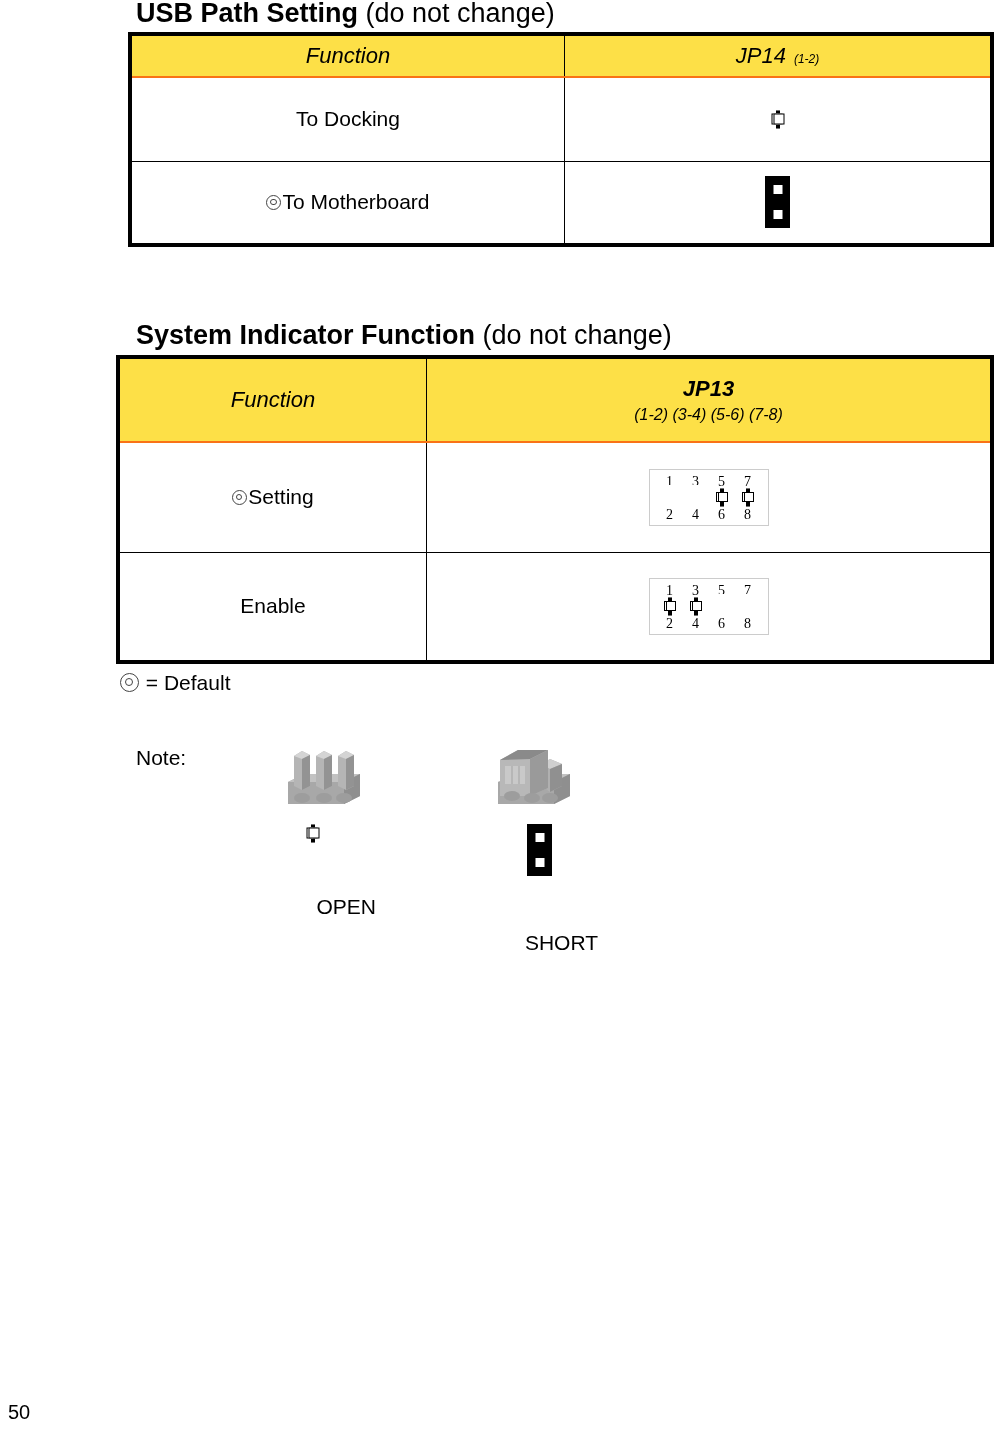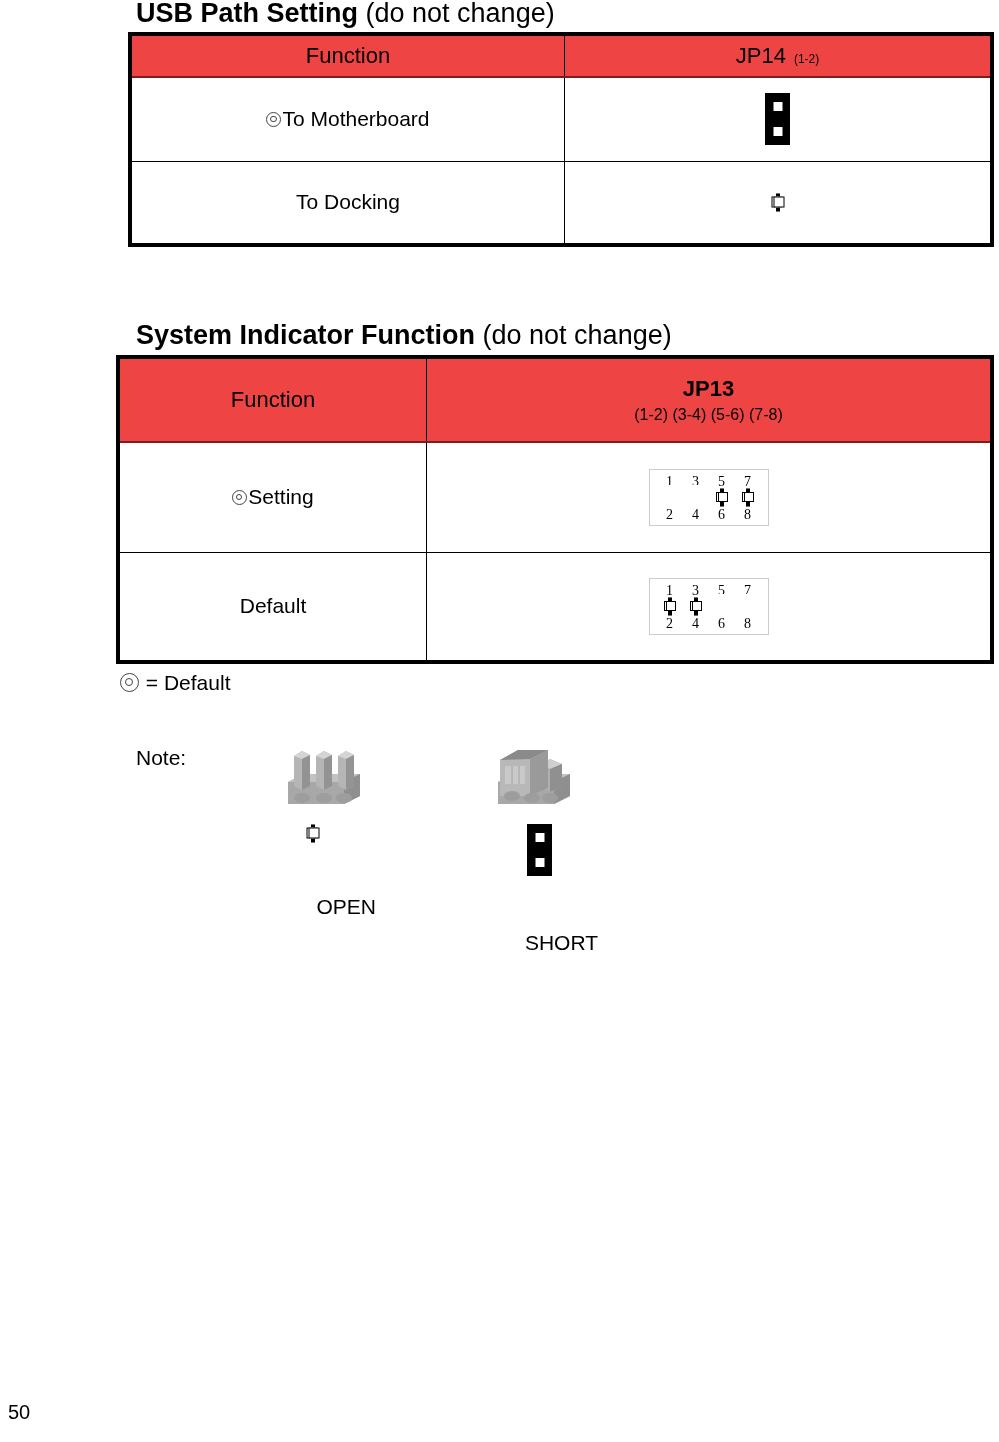--- a/index.html
+++ b/index.html
@@ -40,22 +40,23 @@
     table-layout: fixed;
   }
   .jtable td, .jtable th {
     border: 1px solid #000000;
     padding: 0;
     text-align: center;
     vertical-align: middle;
     font-weight: normal;
   }
   .jtable thead th {
-    background: #ef4444;
-    border-bottom: 2px solid #7f1d1d;
+    background: #fde047;
+    border-bottom: 2px solid #f97316;
+    font-style: italic;
   }
   .hdr-main {
     font-size: 22px;
     font-weight: bold;
   }
   .hdr-sub {
     font-size: 16px;
     font-weight: normal;
     margin-top: 4px;
   }
@@ -265,37 +266,37 @@
         <span>Function</span>
       </th>
       <th class="hdr-main">
         <span>JP14</span><span class="hdr-inline-sub">(1-2)</span>
       </th>
     </tr>
   </thead>
   <tbody>
     <tr style="height:84px;">
       <td class="fn-cell">
+        <span>To Docking</span>
+      </td>
+      <td>
+        <span class="pin2">
+          <span class="pad"></span>
+          <span class="pad"></span>
+        </span>
+      </td>
+    </tr>
+    <tr style="height:84px;">
+      <td class="fn-cell">
         <span class="bullseye"></span><span>To Motherboard</span>
       </td>
       <td>
         <span class="pin2 short">
           <span class="hole top"></span>
           <span class="hole bot"></span>
-        </span>
-      </td>
-    </tr>
-    <tr style="height:84px;">
-      <td class="fn-cell">
-        <span>To Docking</span>
-      </td>
-      <td>
-        <span class="pin2">
-          <span class="pad"></span>
-          <span class="pad"></span>
         </span>
       </td>
     </tr>
   </tbody>
 </table>
 
 <div class="section-heading" style="left:136px; top:322px;">
   <span class="bold">System Indicator Function</span><span class="normal"> (do not change)</span>
 </div>
 
@@ -334,21 +335,21 @@
             <span>2</span>
             <span>4</span>
             <span>6</span>
             <span>8</span>
           </span>
         </span>
       </td>
     </tr>
     <tr style="height:110px;">
       <td class="fn-cell">
-        <span>Default</span>
+        <span>Enable</span>
       </td>
       <td>
         <span class="pin8">
           <span class="numrow">
             <span>1</span>
             <span>3</span>
             <span>5</span>
             <span>7</span>
           </span>
           <span class="grid">

